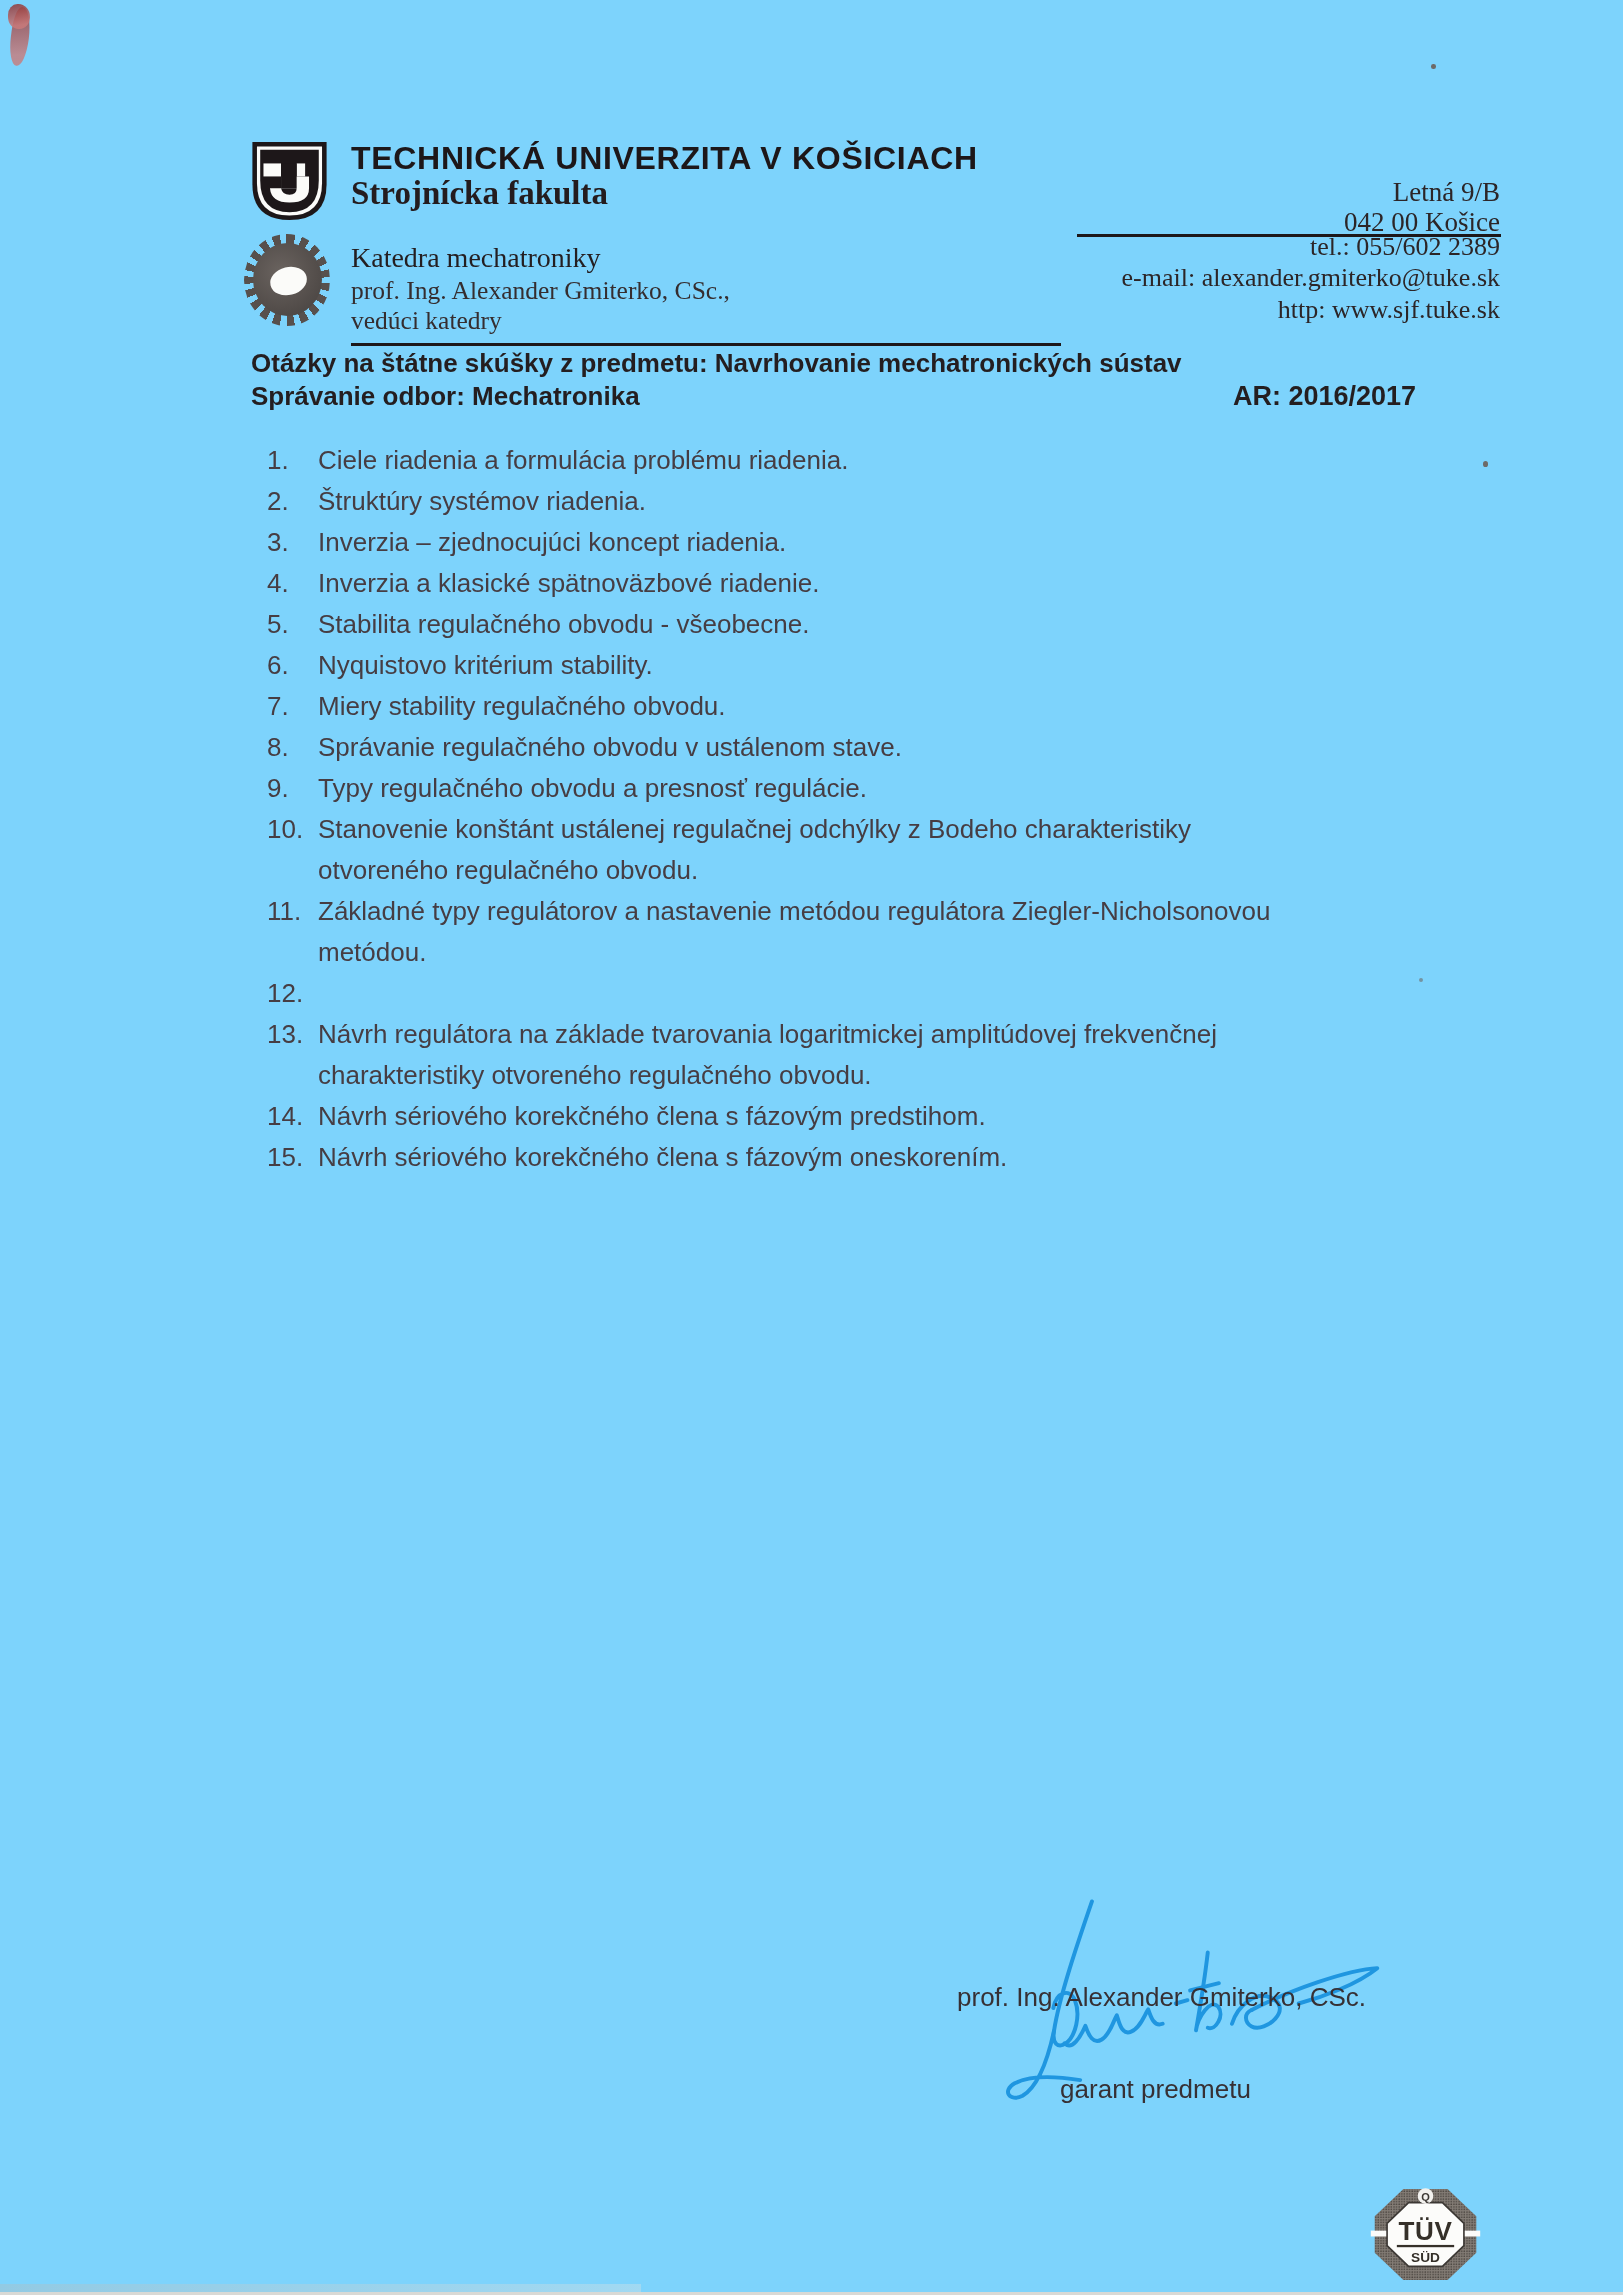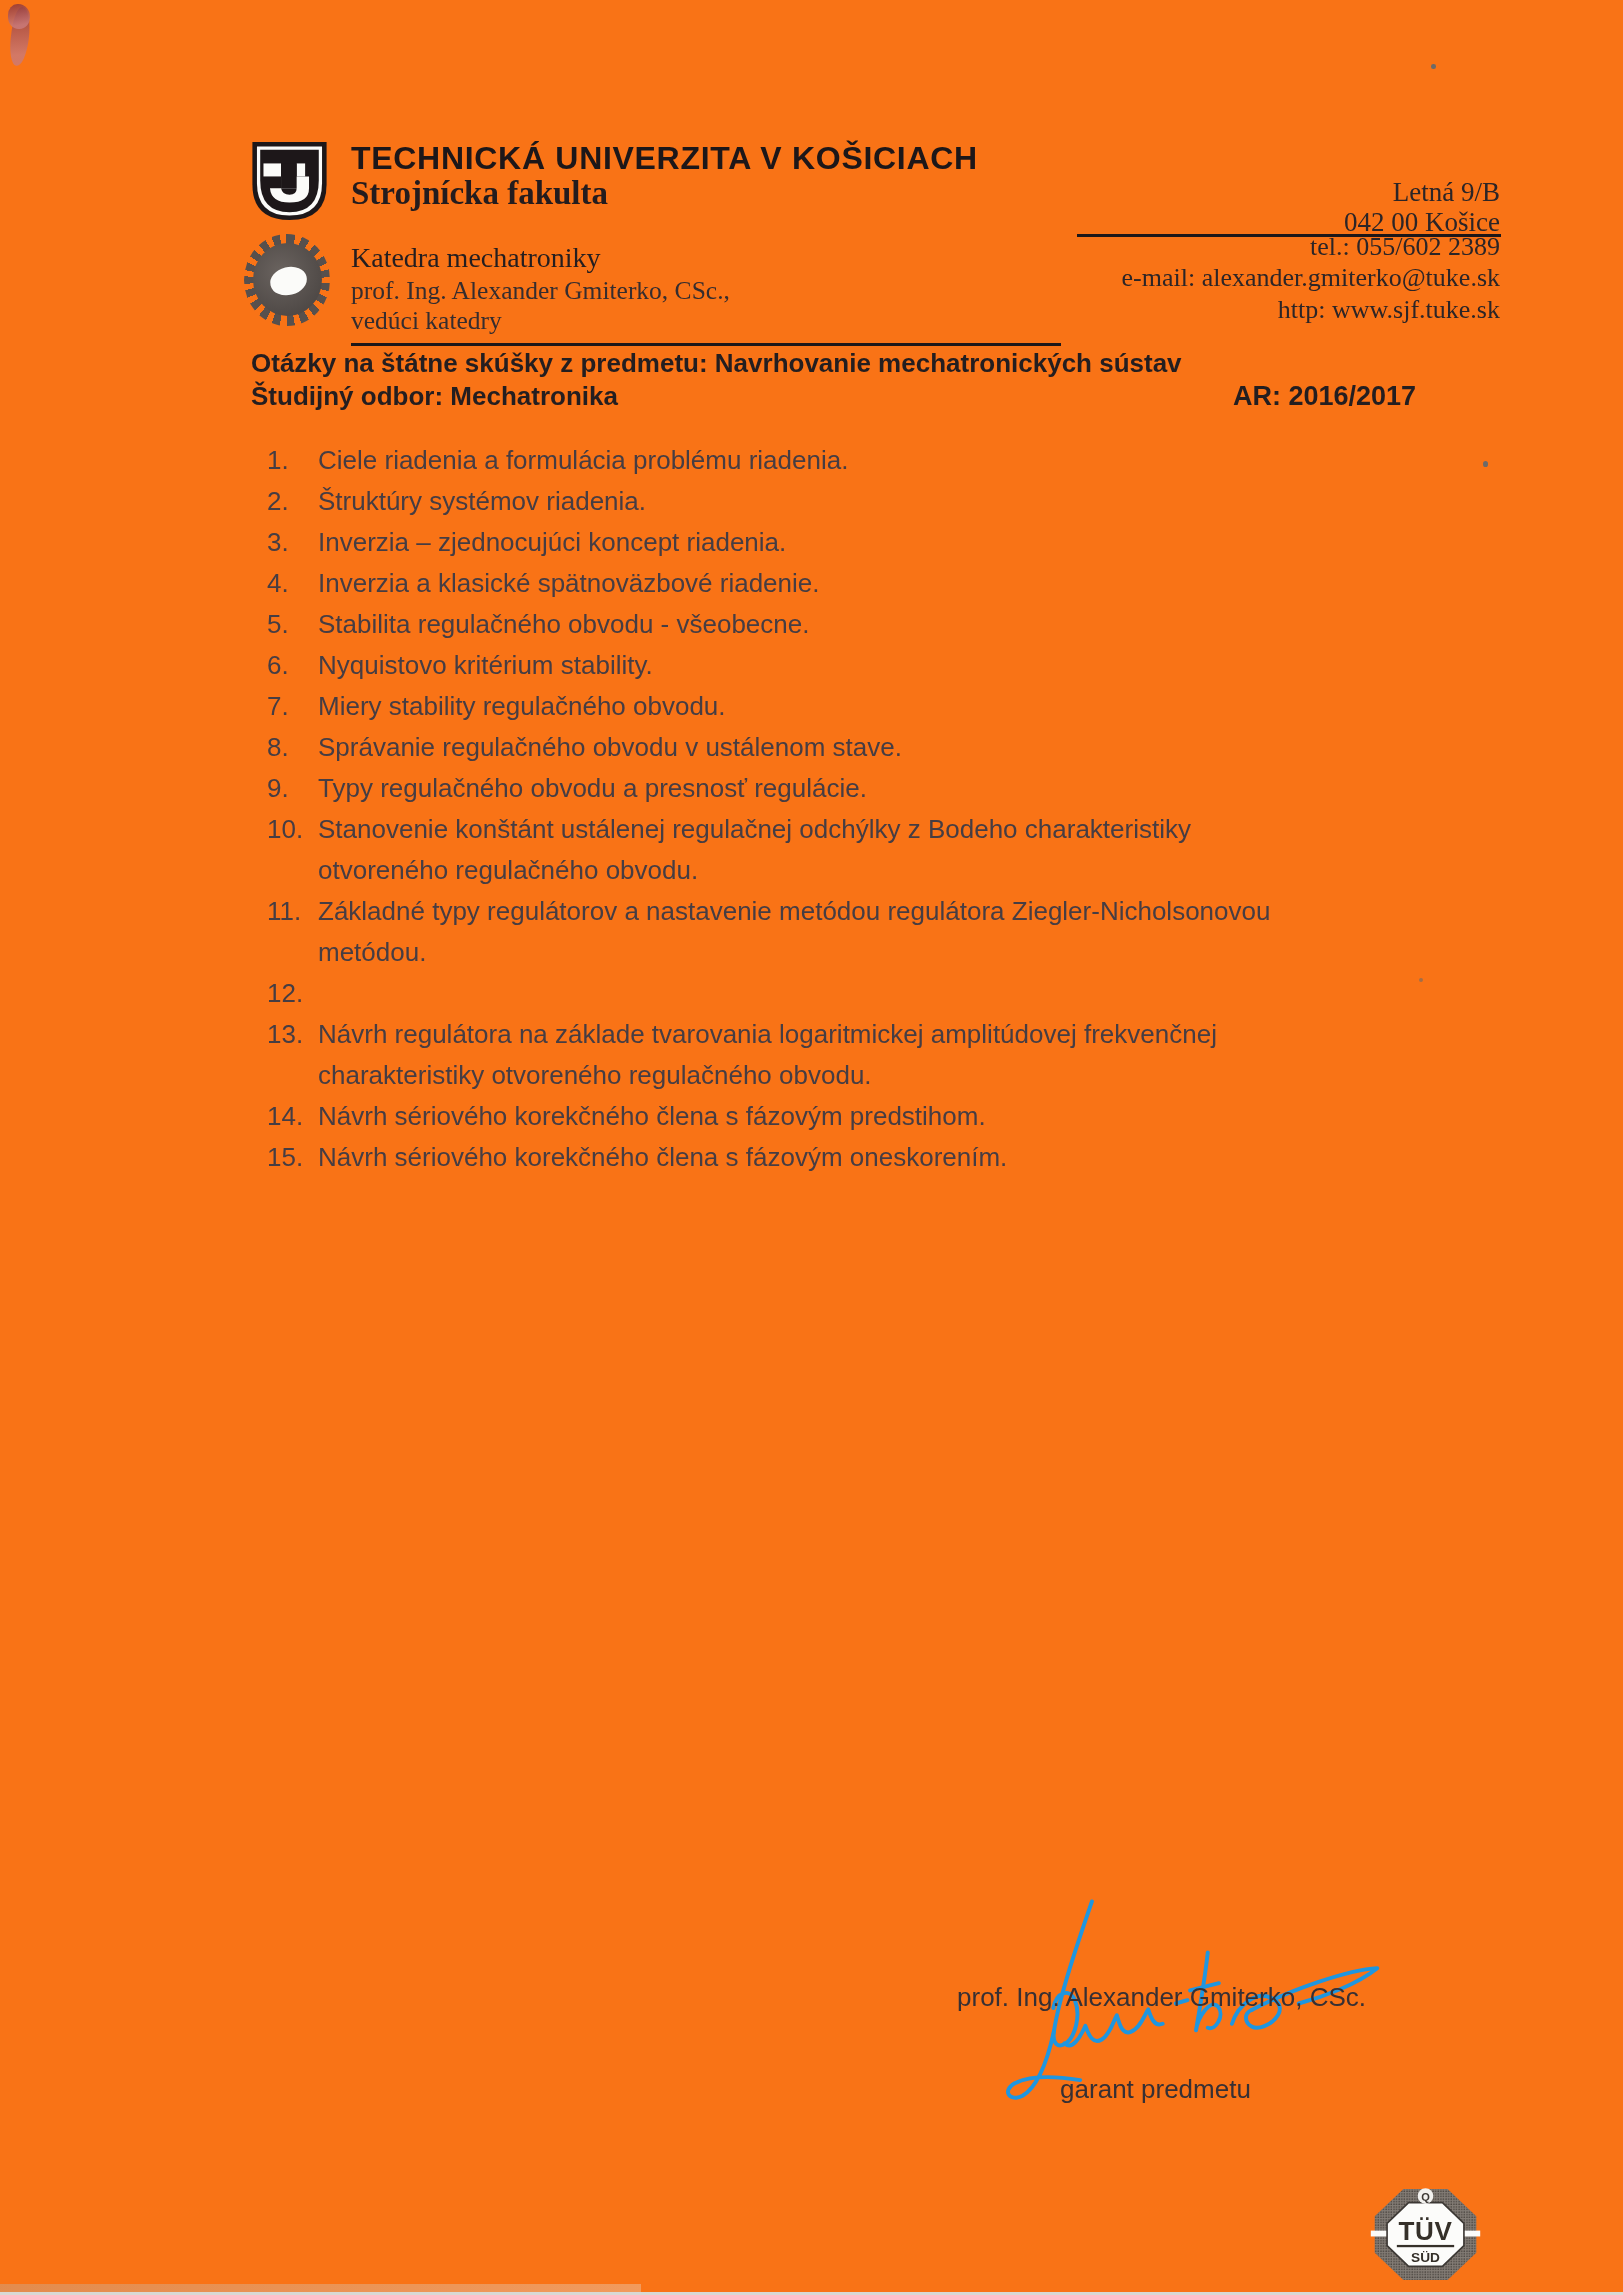--- a/index.html
+++ b/index.html
@@ -1,16 +1,16 @@
 <!DOCTYPE html>
 <html style="font-size:10.5px"><head>
 <meta charset="utf-8">
 <style>
   html,body{margin:0;padding:0;background:#e8e8e6;}
-  #page{position:relative;width:1624px;height:2295px;background:#f97316;overflow:hidden;
+  #page{position:relative;width:1624px;height:2295px;background:#7dd3fc;overflow:hidden;
         font-family:"Liberation Sans",sans-serif;color:#241e20;}
   .abs{position:absolute;}
   
   .uni-title{font-weight:bold;font-size:32px;letter-spacing:0.7px;color:#1d1719;white-space:nowrap;}
   .serif{font-family:"Liberation Serif",serif;}
   .fak{font-weight:bold;font-size:33px;color:#241c1e;white-space:nowrap;}
   .hline{background:#1d1719;}
   .contact{font-family:"Liberation Serif",serif;font-size:27px;color:#2c2527;text-align:right;white-space:nowrap;}
   .title-bold{font-weight:bold;font-size:26px;color:#241e20;white-space:nowrap;}
   
@@ -73,21 +73,21 @@
   <div class="abs hline" style="left:351px;top:343px;width:710px;height:3.3px;"></div>
 
   <div class="abs contact" style="left:1107px;top:177px;width:393px;">Letná 9/B</div>
   <div class="abs contact" style="left:1107px;top:207px;width:393px;">042 00 Košice</div>
   <div class="abs hline" style="left:1077px;top:234px;width:424px;height:2.6px;"></div>
   <div class="abs contact" style="left:1107px;top:232px;width:393px;font-size:26px;">tel.: 055/602 2389</div>
   <div class="abs contact" style="left:1042px;top:263px;width:458px;font-size:26px;">e-mail: alexander.gmiterko@tuke.sk</div>
   <div class="abs contact" style="left:1107px;top:295px;width:393px;font-size:26px;">http: www.sjf.tuke.sk</div>
 
   <div class="abs title-bold" style="left:251px;top:348px;">Otázky na štátne skúšky z predmetu: Navrhovanie mechatronických sústav</div>
-  <div class="abs title-bold" style="left:251px;top:381px;">Študijný odbor: Mechatronika</div>
+  <div class="abs title-bold" style="left:251px;top:381px;">Správanie odbor: Mechatronika</div>
   <div class="abs title-bold" style="left:1233px;top:381px;font-size:27px;">AR: 2016/2017</div>
 
   <div id="qlist" class="abs" style="left:267px;top:440px;width:1113px;">
       <div class="q-row">
         <span class="q-num">1.</span>
         <div>
           <div class="q-line">Ciele riadenia a formulácia problému riadenia.</div>
         </div>
       </div>
       <div class="q-row">

